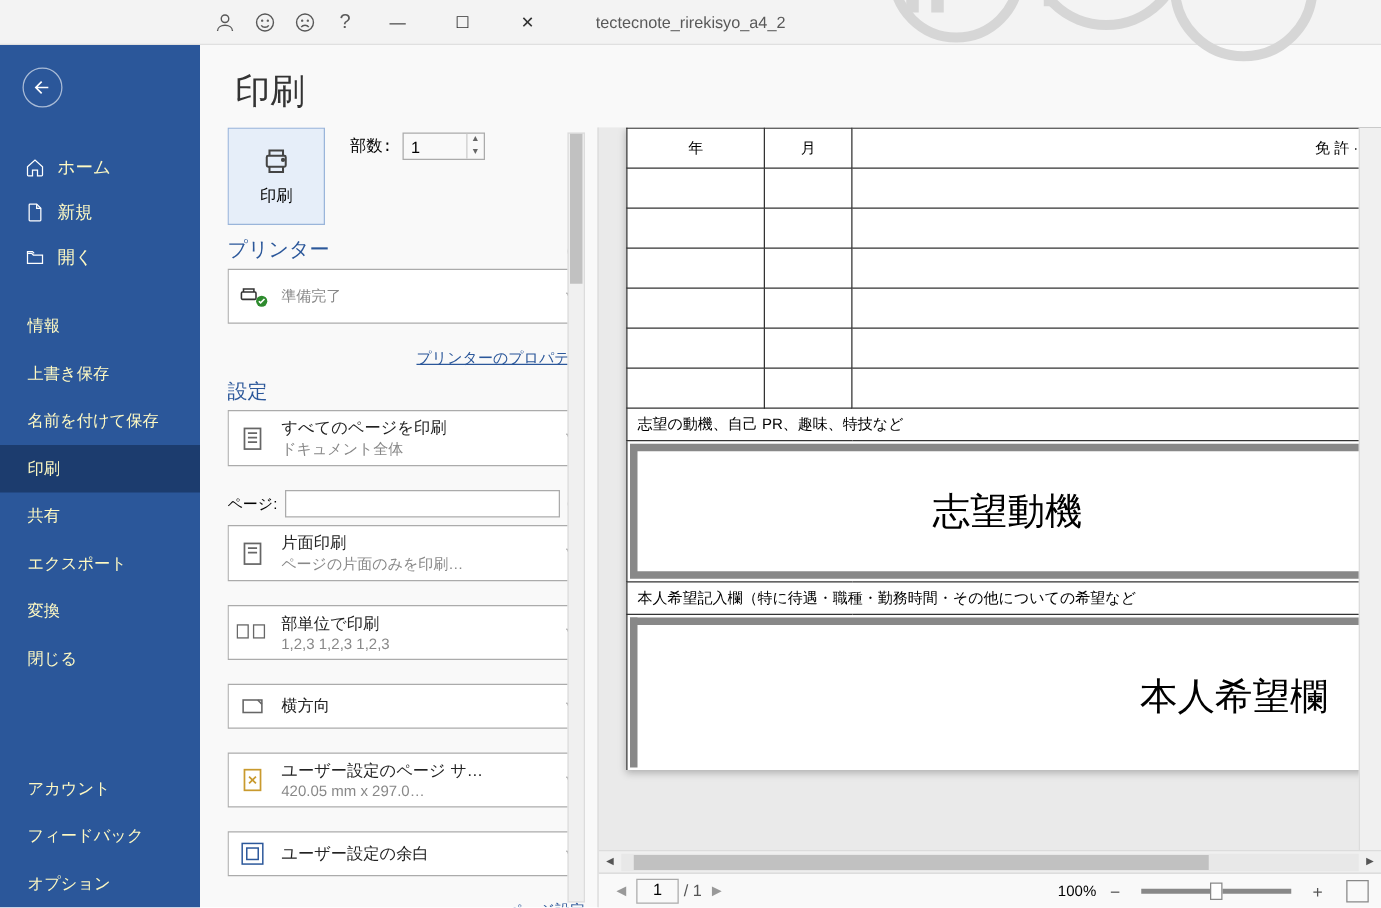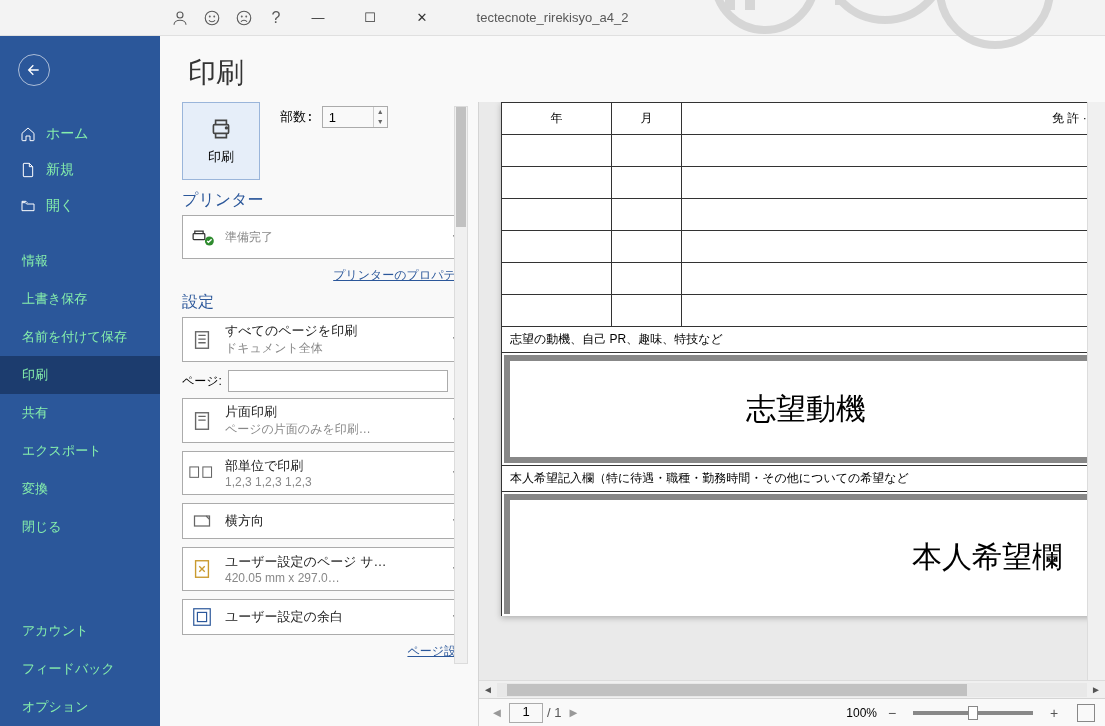--- a/index.html
+++ b/index.html
@@ -8,21 +8,21 @@
 .titlebar { height: 36px; display: flex; align-items: center; justify-content: space-between; background: #f3f3f3; border-bottom: 1px solid #e0e0e0; padding: 0 8px 0 170px; position: relative; }
 .titlebar .title { position: absolute; left: 50%; transform: translateX(-50%); color: #595959; font-size: 13px; }
 .titlebar-right { display: flex; align-items: center; gap: 12px; }
 .titlebar-icon { width: 20px; height: 20px; color: #595959; display: flex; align-items: center; justify-content: center; font-size: 16px; }
 .win-btn { width: 40px; height: 28px; display: flex; align-items: center; justify-content: center; color: #333; }
 
 .decor { position: absolute; top: -60px; right: 40px; pointer-events: none; }
 
 .container { display: flex; height: calc(100% - 36px); }
 
-.sidebar { width: 160px; background: #2b579a; color: #86efac; display: flex; flex-direction: column; padding-top: 18px; }
+.sidebar { width: 160px; background: #2b579a; color: #fef9c3; display: flex; flex-direction: column; padding-top: 18px; }
 .back-btn { width: 32px; height: 32px; border: 1px solid rgba(255,255,255,0.6); border-radius: 50%; margin-left: 18px; margin-bottom: 30px; display: flex; align-items: center; justify-content: center; color: #fff; }
 .side-item { display: flex; align-items: center; gap: 10px; padding: 10px 20px; font-size: 14px; cursor: pointer; }
 .side-item.icon-item { padding: 9px 20px; }
 .side-item.nested { padding-left: 22px; font-size: 13px; }
 .side-item.active { background: #1c3c6e; }
 .side-icon { width: 16px; height: 16px; display: inline-block; }
 .side-spacer-top { height: 18px; }
 .side-spacer { flex: 1; }
 
 .main { flex: 1; display: flex; flex-direction: column; background: #f9f9f9; }
@@ -42,21 +42,21 @@
 .copies { display: flex; align-items: center; gap: 8px; margin-top: 4px; }
 .copies-label { font-size: 13px; font-family: Liberation Mono, monospace; }
 .copies-input { width: 66px; height: 22px; border: 1px solid #ababab; display: flex; align-items: center; }
 .copies-input .num { flex: 1; padding: 0 6px; }
 .copies-spin { width: 14px; display: flex; flex-direction: column; border-left: 1px solid #ccc; }
 .spin-btn { height: 10px; font-size: 7px; text-align: center; line-height: 10px; color: #666; }
 
 .section-label { color: #2b579a; font-size: 16px; margin: 6px 0 4px; display: flex; align-items: center; justify-content: space-between; }
 .info-icon { width: 14px; height: 14px; border: 1px solid #999; border-radius: 50%; font-size: 10px; color: #999; display: flex; align-items: center; justify-content: center; }
 
-.selector { border: 1px solid #ababab; background: #fff; display: flex; align-items: center; padding: 4px 6px; margin-bottom: 8px; position: relative; min-height: 44px; justify-content: flex-end; }
+.selector { border: 1px solid #ababab; background: #fff; display: flex; align-items: center; padding: 4px 6px; margin-bottom: 19px; position: relative; min-height: 44px; justify-content: flex-end; }
 .selector.small { min-height: 34px; }
 .sel-icon { width: 26px; height: 26px; margin-right: 10px; display: flex; align-items: center; justify-content: center; flex-shrink: 0; }
 .sel-text { flex: 1; overflow: hidden; }
 .sel-title { font-size: 13px; color: #222; white-space: nowrap; overflow: hidden; text-overflow: ellipsis; }
 .sel-sub { font-size: 12px; color: #888; white-space: nowrap; overflow: hidden; text-overflow: ellipsis; }
 .sel-caret { width: 10px; color: #555; font-size: 10px; margin-left: 6px; }
 
 .link-right { text-align: right; margin: 2px 0 8px; }
 .link { color: #2b579a; text-decoration: underline; font-size: 12px; }
 

